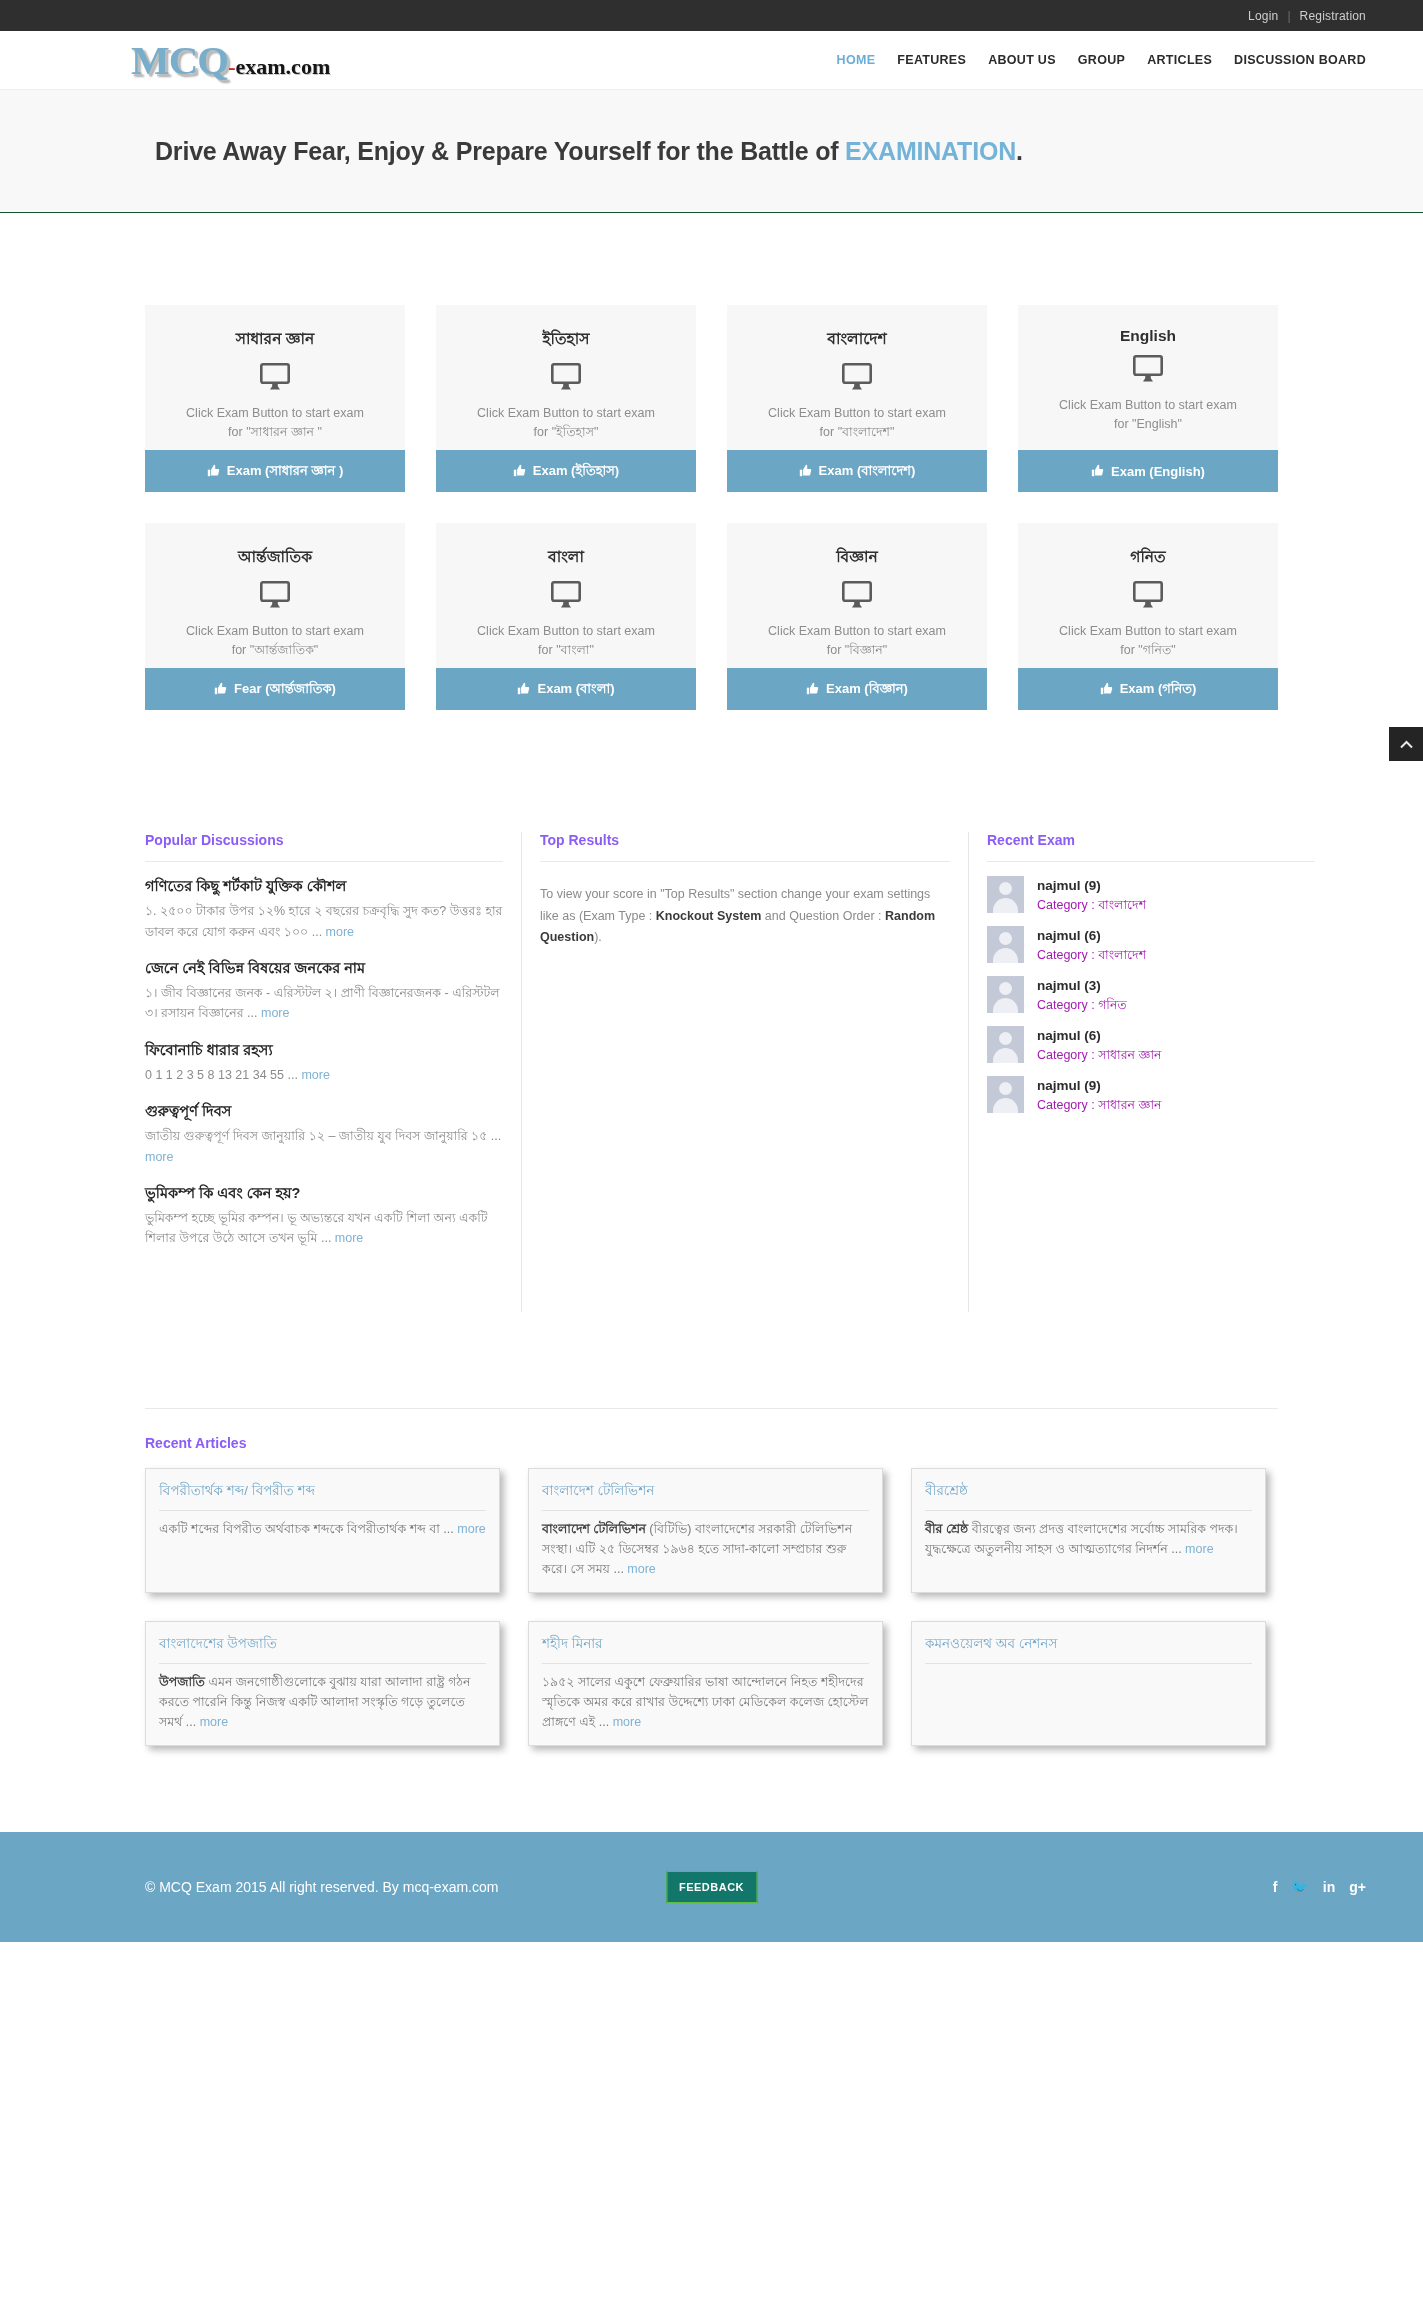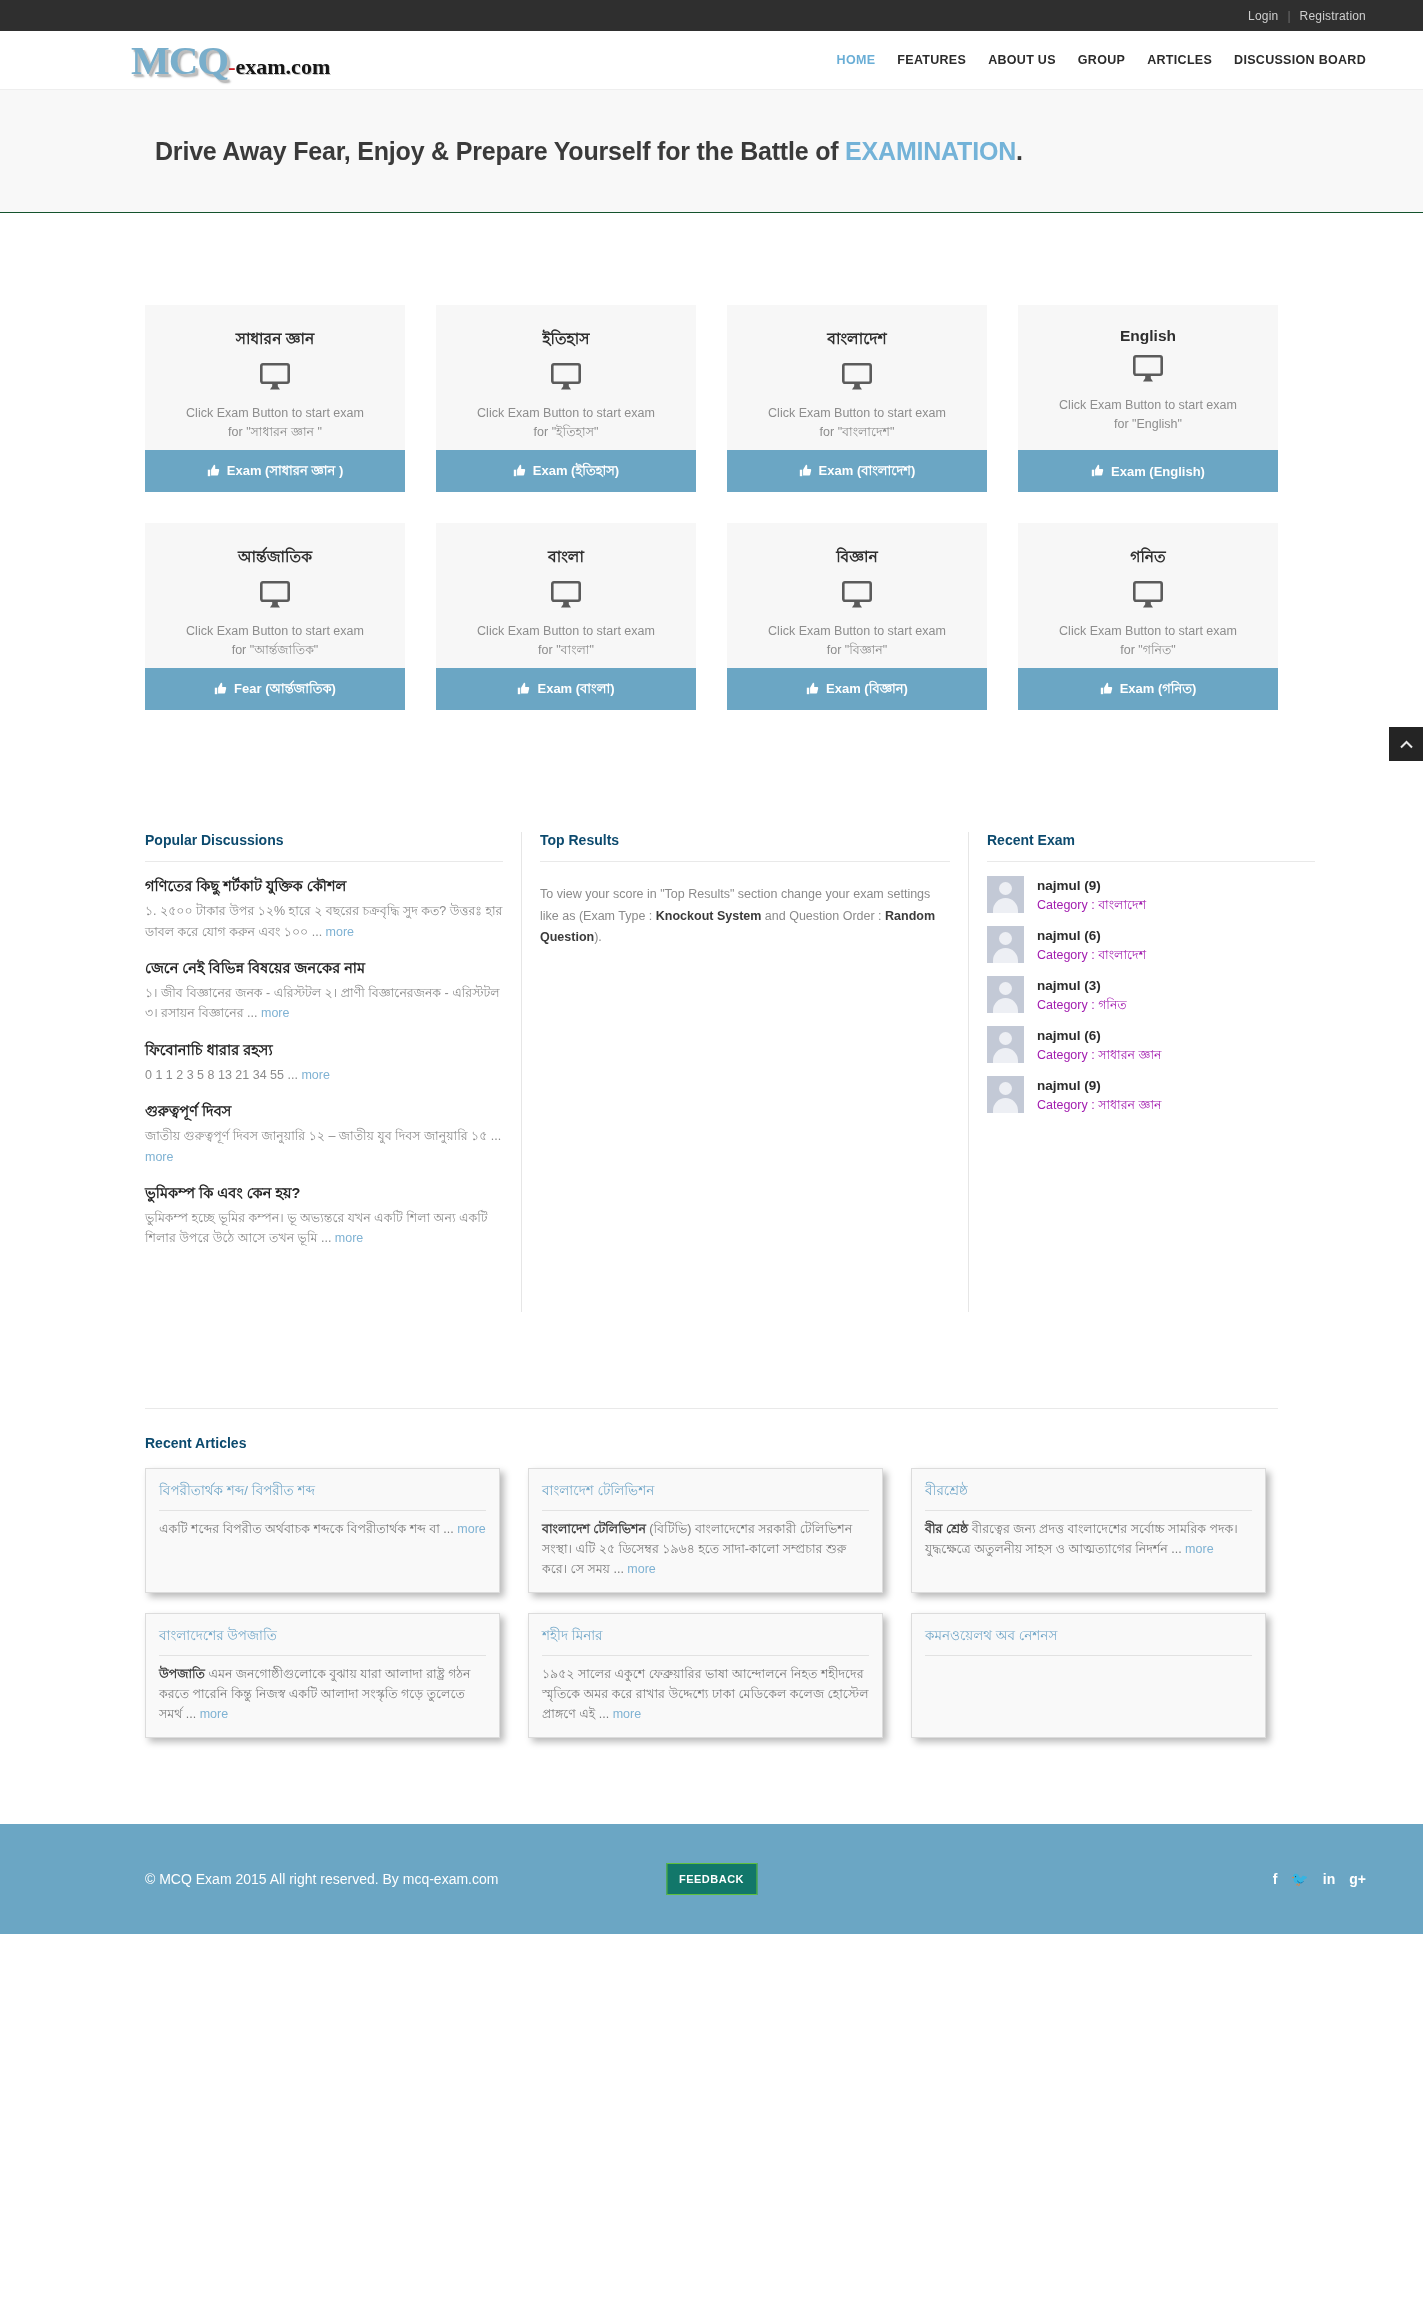--- a/index.html
+++ b/index.html
@@ -144,21 +144,21 @@
     margin: 122px auto 0;
     display: grid;
     grid-template-columns: 358px 1px 410px 1px 328px;
     column-gap: 18px;
     align-items: start;
   }
   .vdiv { background: #e6e6e6; width: 1px; height: 480px; align-self: stretch; }
   .sec-title {
     font-size: 14px;
     font-weight: bold;
-    color: #0c4a6e;
+    color: #8b5cf6;
     padding-bottom: 13px;
     border-bottom: 1px solid #e9e9e9;
     margin-bottom: 14px;
   }
   .disc-item { margin-bottom: 16px; }
   .disc-title {
     font-size: 14.5px;
     font-weight: bold;
     color: #262626;
     margin-bottom: 5px;
@@ -220,21 +220,21 @@
     line-height: 1.5;
   }
 
   
   .articles-wrap { width: 1133px; margin: 110px auto 0; }
   .articles-wrap .sec-title { border-bottom: none; padding-bottom: 0; margin-bottom: 17px; }
   .hr-top { border-top: 1px solid #e9e9e9; width: 1133px; margin: 0 auto; }
   .art-grid {
     display: grid;
     grid-template-columns: repeat(3, 355px);
-    gap: 20px 28px;
+    gap: 28px 28px;
   }
   .art-card {
     background: #f9f9f9;
     border: 1px solid #dcdcdc;
     box-shadow: 4px 4px 7px rgba(0,0,0,.28);
     padding: 11px 13px 13px;
     min-height: 112px;
   }
   .art-title {
     font-size: 13.5px;

